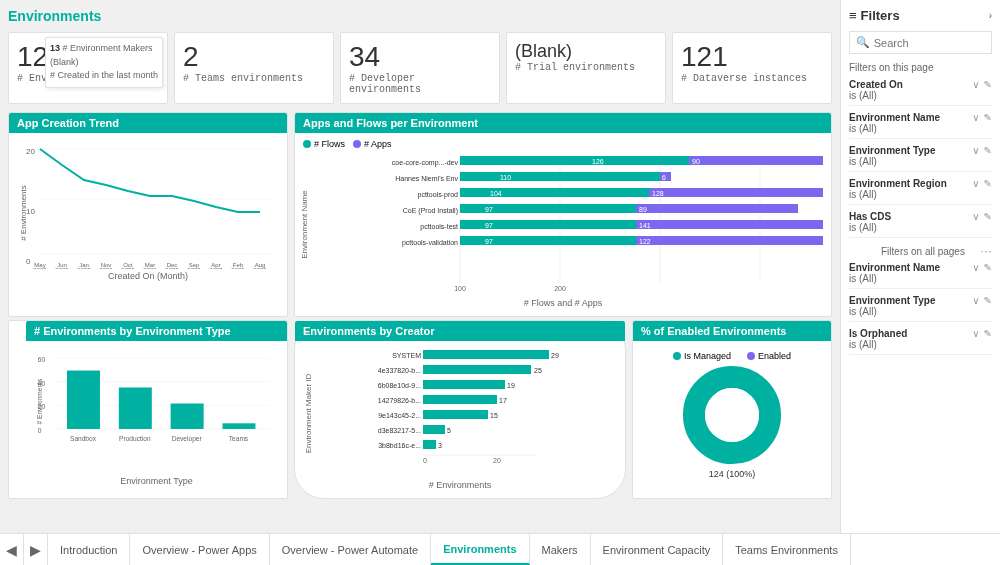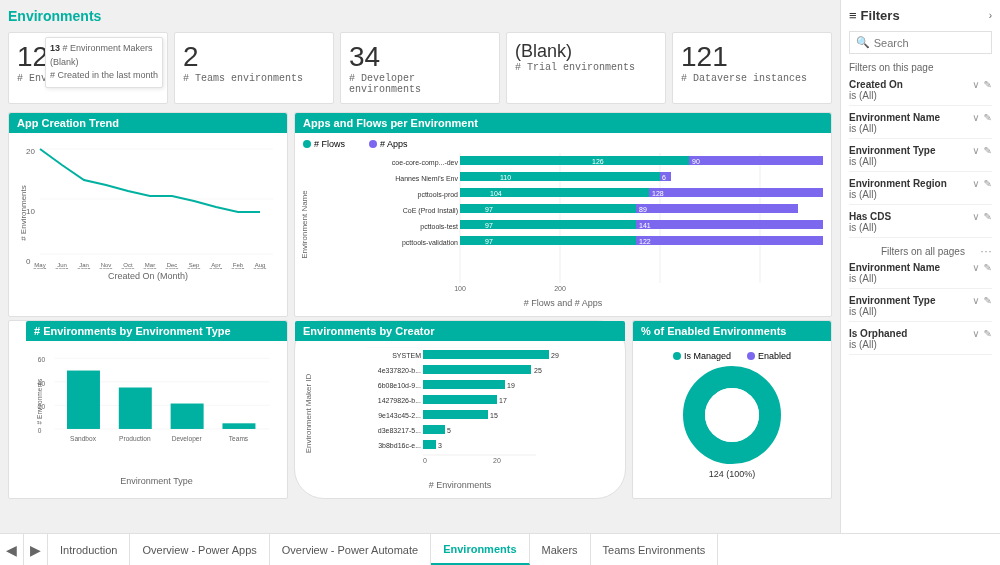--- a/index.html
+++ b/index.html
@@ -24,21 +24,21 @@
     .charts-row { display: flex; gap: 6px; margin-bottom: 3px; }
     .chart-card { background: white; border: 1px solid #e0e0e0; border-radius: 2px; padding: 8px; }
     .chart-title { font-size: 11px; font-weight: 600; color: #333; margin-bottom: 4px; background: #00b0a0; color: white; padding: 4px 8px; margin: -8px -8px 6px -8px; border-radius: 2px 2px 0 0; }
     .chart-left { flex: 0 0 280px; }
     .chart-right { flex: 1; }
     
     
     .line-chart-area { position: relative; height: 130px; }
     .chart-x-label { text-align: center; font-size: 9px; color: #666; margin-top: 2px; }
     
-    .legend { display: flex; gap: 24px; margin-bottom: 4px; font-size: 9px; }
+    .legend { display: flex; gap: 8px; margin-bottom: 4px; font-size: 9px; }
     .legend-item { display: flex; align-items: center; gap: 3px; }
     .legend-dot { width: 8px; height: 8px; border-radius: 50%; }
     
     
     .charts-row2 { display: flex; gap: 6px; }
     .chart-bottom-left { flex: 0 0 280px; padding-left: 25px; }
     .chart-bottom-mid { flex: 1; border-radius: 30px; }
     .chart-bottom-right { flex: 0 0 200px; }
     
     
@@ -441,14 +441,15 @@
 </div>
 
 <div class="tabs-bar">
   <button class="tab-nav-btn">◀</button>
   <button class="tab-nav-btn">▶</button>
   <div class="tab">Introduction</div>
   <div class="tab">Overview - Power Apps</div>
   <div class="tab">Overview - Power Automate</div>
   <div class="tab active">Environments</div>
   <div class="tab">Makers</div>
+  <div class="tab">Environment Capacity</div>
   <div class="tab">Teams Environments</div>
 </div>
 
 </body></html>

